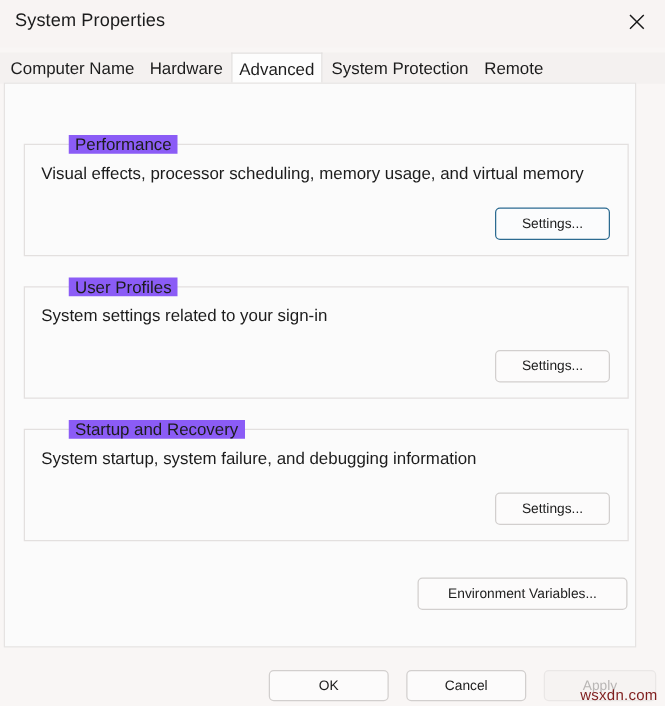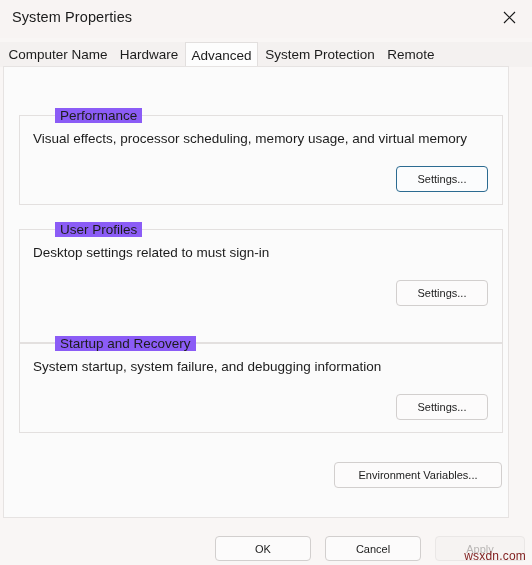--- a/index.html
+++ b/index.html
@@ -221,23 +221,23 @@
 
 
   <div class="groupbox" style="top:115px; height:90px;">
     <div class="group-label">Performance</div>
     <div class="group-desc">Visual effects, processor scheduling, memory usage, and virtual memory</div>
     <div class="btn settings-btn focused" style="top:50px;">
       <span>Settings...</span>
     </div>
   </div>
 
-  <div class="groupbox" style="top:229px; height:114px;">
+  <div class="groupbox" style="top:229px; height:90px;">
     <div class="group-label">User Profiles</div>
-    <div class="group-desc">Desktop settings related to must sign-in</div>
+    <div class="group-desc">System settings related to your sign-in</div>
     <div class="btn settings-btn" style="top:50px;">
       <span>Settings...</span>
     </div>
   </div>
 
   <div class="groupbox" style="top:343px; height:90px;">
     <div class="group-label">Startup and Recovery</div>
     <div class="group-desc">System startup, system failure, and debugging information</div>
     <div class="btn settings-btn" style="top:50px;">
       <span>Settings...</span>

